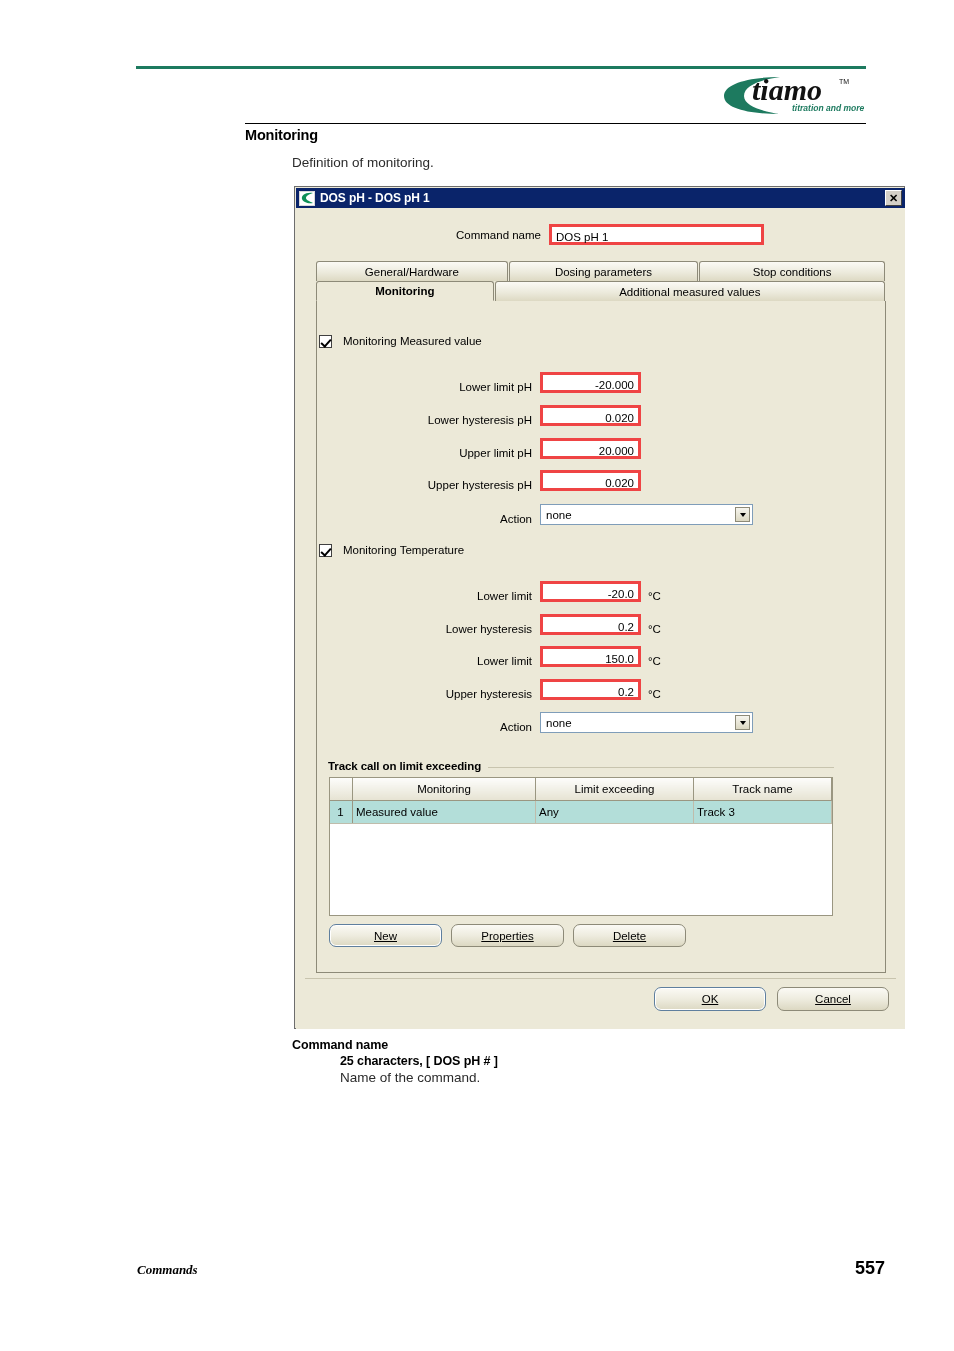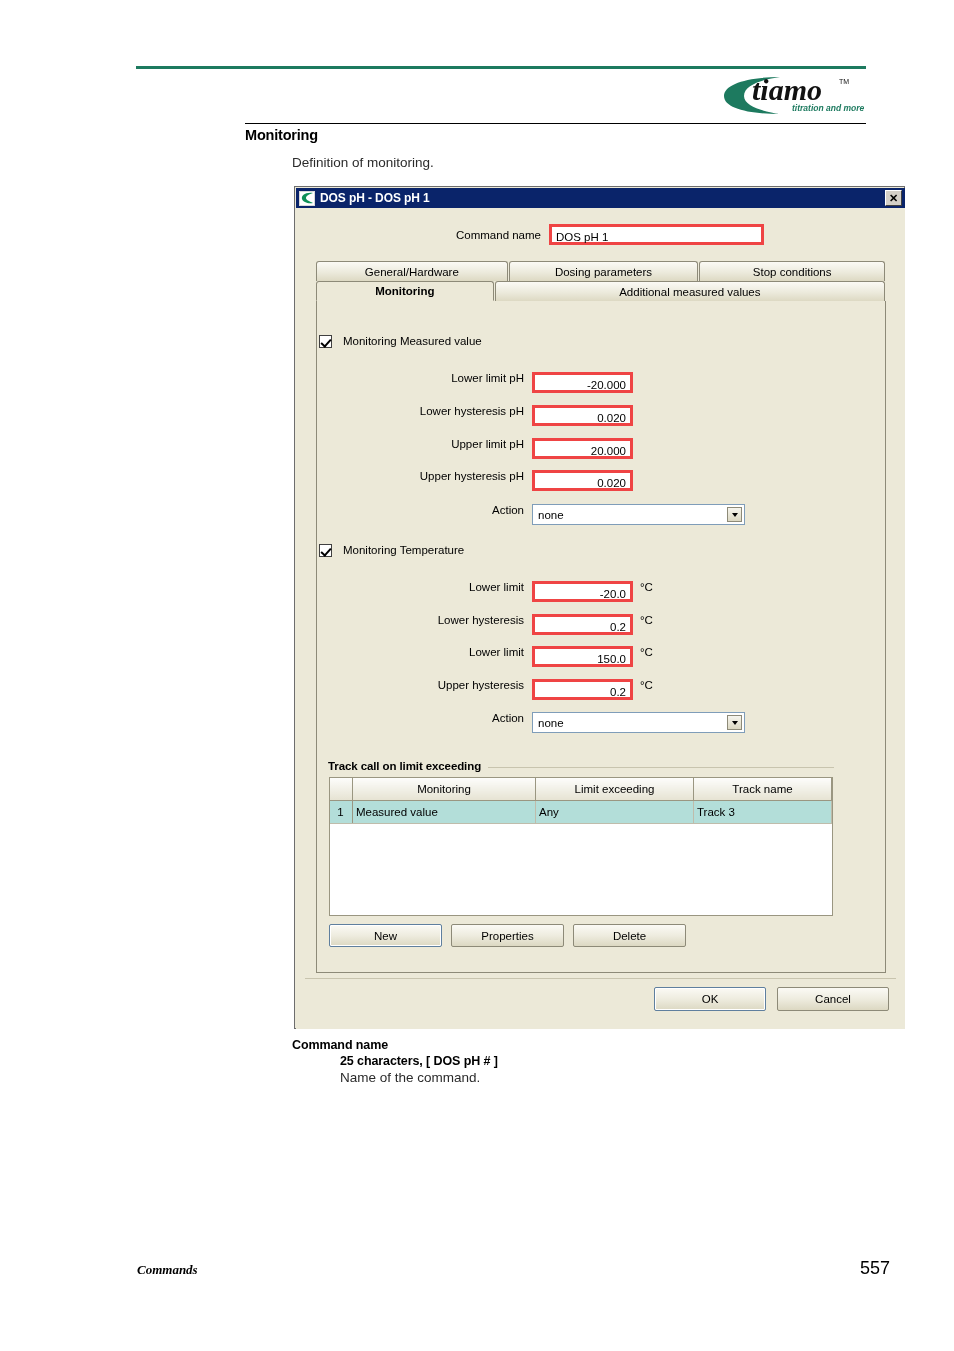--- a/index.html
+++ b/index.html
@@ -76,22 +76,22 @@
     left: 137px; top: 1262px;
     font-size: 13px;
     font-weight: bold;
     font-style: italic;
     font-family: "Liberation Serif", serif;
   }
   .footer-right {
     position: absolute;
     left: 855px; top: 1258px;
     font-size: 18px;
-    font-weight: normal;
-    text-align: center;
+    font-weight: bold;
+    text-align: left;
     width: 40px;
   }
 
   
   .dialog {
     position: absolute;
     left: 294px; top: 186px;
     width: 611px; height: 843px;
     background: #ece9d8;
     border: 1px solid #6d6d6d;
@@ -245,22 +245,22 @@
     border: solid #000;
     border-width: 0 2px 2px 0;
     transform: rotate(42deg);
   }
   .chk-label { margin-left: 11px; font-size: 11.5px; }
 
   
   .frow {
     position: absolute;
     display: flex;
-    align-items: flex-start;
-    left: 8px;
+    align-items: flex-end;
+    left: 16px;
     width: 568px;
   }
   .frow .flabel {
     width: 228px;
     text-align: right;
     padding-right: 8px;
     font-size: 11.5px;
     box-sizing: border-box;
   }
   .numfield {
@@ -355,30 +355,31 @@
     background: linear-gradient(to bottom, #fdfdfb, #e6e3d3);
     text-align: center;
     padding-left: 0;
     border-right: 1px solid #9a9681;
   }
 
   
   .btn {
     background: linear-gradient(to bottom, #fbfaf5 0%, #eeecdf 50%, #dcd8c2 100%);
     border: 1px solid #8d8a78;
-    border-radius: 2px;
+    border-radius: 7px;
     box-sizing: border-box;
     font-size: 11.5px;
     font-family: "Liberation Sans", sans-serif;
     color: #000;
     display: flex;
     align-items: center;
     justify-content: center;
     cursor: pointer;
     height: 23px;
+    text-decoration: underline;
   }
   .btn.focused {
     border: 1px solid #5f7f9e;
     box-shadow: inset 0 0 0 1px #ffffff;
   }
   .btnrow {
     position: absolute;
     left: 33px; top: 716px;
     display: flex;
     gap: 9px;

